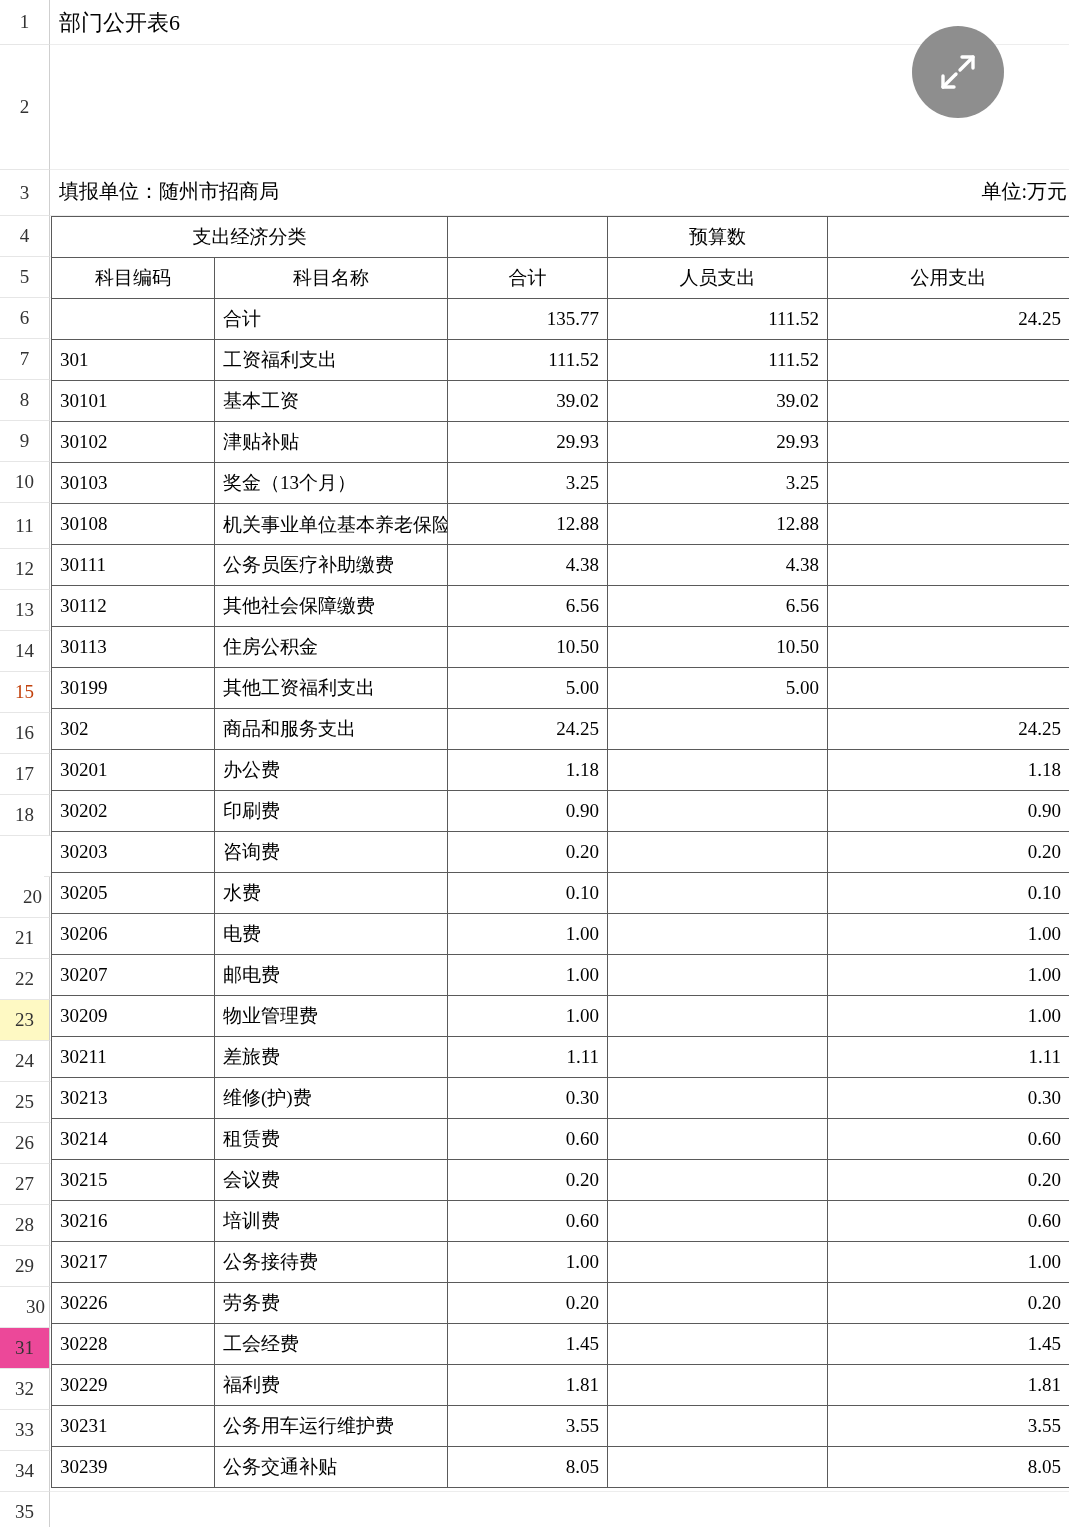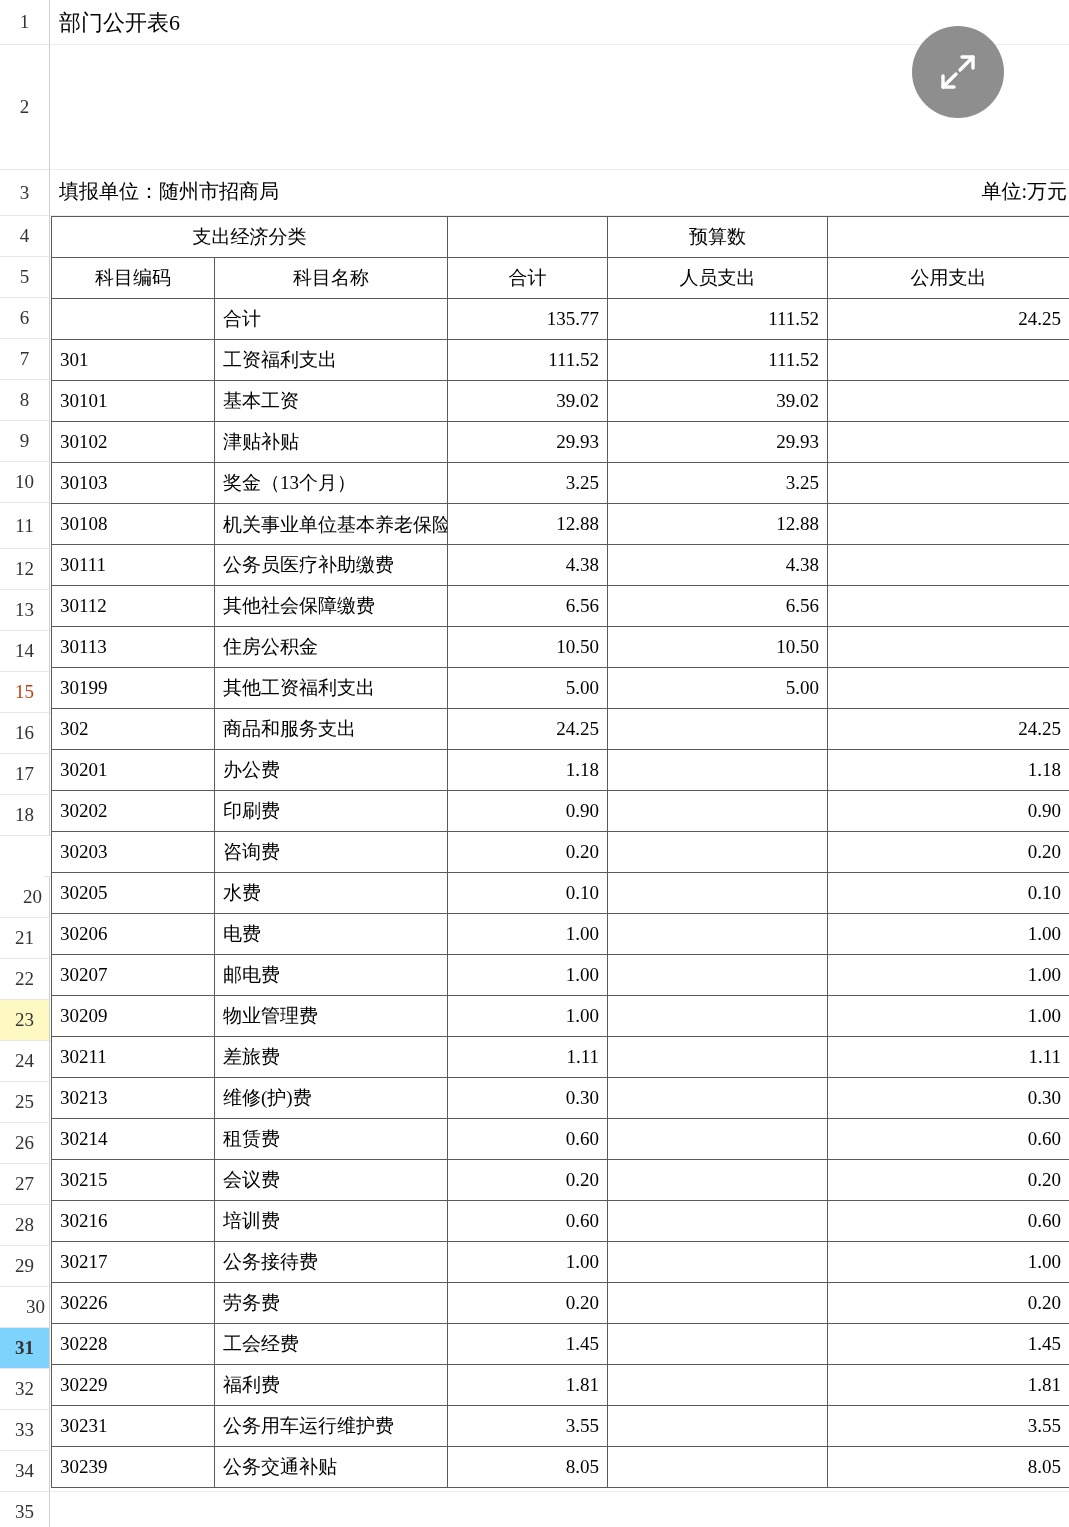--- a/index.html
+++ b/index.html
@@ -126,21 +126,21 @@
       <div style="position: absolute; left: 0px; width: 50px; top: 1123px; height: 41px; display: flex; align-items: center; justify-content: center; font-size: 19px; color: rgb(51, 51, 51); border-right: 1px solid rgb(207, 207, 207); border-bottom: 1px solid rgb(230, 230, 230); background: rgb(255, 255, 255);">26</div>
       <div style="position: absolute; left: 50px; right: 0px; top: 1163px; height: 1px; background: rgb(237, 237, 237);"></div>
       <div style="position: absolute; left: 0px; width: 50px; top: 1164px; height: 41px; display: flex; align-items: center; justify-content: center; font-size: 19px; color: rgb(51, 51, 51); border-right: 1px solid rgb(207, 207, 207); border-bottom: 1px solid rgb(230, 230, 230); background: rgb(255, 255, 255);">27</div>
       <div style="position: absolute; left: 50px; right: 0px; top: 1204px; height: 1px; background: rgb(237, 237, 237);"></div>
       <div style="position: absolute; left: 0px; width: 50px; top: 1205px; height: 41px; display: flex; align-items: center; justify-content: center; font-size: 19px; color: rgb(51, 51, 51); border-right: 1px solid rgb(207, 207, 207); border-bottom: 1px solid rgb(230, 230, 230); background: rgb(255, 255, 255);">28</div>
       <div style="position: absolute; left: 50px; right: 0px; top: 1245px; height: 1px; background: rgb(237, 237, 237);"></div>
       <div style="position: absolute; left: 0px; width: 50px; top: 1246px; height: 41px; display: flex; align-items: center; justify-content: center; font-size: 19px; color: rgb(51, 51, 51); border-right: 1px solid rgb(207, 207, 207); border-bottom: 1px solid rgb(230, 230, 230); background: rgb(255, 255, 255);">29</div>
       <div style="position: absolute; left: 50px; right: 0px; top: 1286px; height: 1px; background: rgb(237, 237, 237);"></div>
       <div style="position: absolute; left: 0px; width: 50px; top: 1287px; height: 41px; display: flex; align-items: center; justify-content: center; font-size: 19px; color: rgb(51, 51, 51); border-right: 1px solid rgb(207, 207, 207); border-bottom: 1px solid rgb(230, 230, 230); background: rgb(255, 255, 255); padding-left: 22px;">30</div>
       <div style="position: absolute; left: 50px; right: 0px; top: 1327px; height: 1px; background: rgb(237, 237, 237);"></div>
-      <div style="position: absolute; left: 0px; width: 50px; top: 1328px; height: 41px; display: flex; align-items: center; justify-content: center; font-size: 19px; color: rgb(51, 51, 51); border-right: 1px solid rgb(207, 207, 207); border-bottom: 1px solid rgb(230, 230, 230); background: #7dd3fc; font-weight: bold;">31</div>
+      <div style="position: absolute; left: 0px; width: 50px; top: 1328px; height: 41px; display: flex; align-items: center; justify-content: center; font-size: 19px; color: rgb(51, 51, 51); border-right: 1px solid rgb(207, 207, 207); border-bottom: 1px solid rgb(230, 230, 230); background: #ec4899;">31</div>
       <div style="position: absolute; left: 50px; right: 0px; top: 1368px; height: 1px; background: rgb(237, 237, 237);"></div>
       <div style="position: absolute; left: 0px; width: 50px; top: 1369px; height: 41px; display: flex; align-items: center; justify-content: center; font-size: 19px; color: rgb(51, 51, 51); border-right: 1px solid rgb(207, 207, 207); border-bottom: 1px solid rgb(230, 230, 230); background: rgb(255, 255, 255);">32</div>
       <div style="position: absolute; left: 50px; right: 0px; top: 1409px; height: 1px; background: rgb(237, 237, 237);"></div>
       <div style="position: absolute; left: 0px; width: 50px; top: 1410px; height: 41px; display: flex; align-items: center; justify-content: center; font-size: 19px; color: rgb(51, 51, 51); border-right: 1px solid rgb(207, 207, 207); border-bottom: 1px solid rgb(230, 230, 230); background: rgb(255, 255, 255);">33</div>
       <div style="position: absolute; left: 50px; right: 0px; top: 1450px; height: 1px; background: rgb(237, 237, 237);"></div>
       <div style="position: absolute; left: 0px; width: 50px; top: 1451px; height: 41px; display: flex; align-items: center; justify-content: center; font-size: 19px; color: rgb(51, 51, 51); border-right: 1px solid rgb(207, 207, 207); border-bottom: 1px solid rgb(230, 230, 230); background: rgb(255, 255, 255);">34</div>
       <div style="position: absolute; left: 50px; right: 0px; top: 1491px; height: 1px; background: rgb(237, 237, 237);"></div>
       <div style="position: absolute; left: 0px; width: 50px; top: 1492px; height: 40px; display: flex; align-items: center; justify-content: center; font-size: 19px; color: rgb(51, 51, 51); border-right: 1px solid rgb(207, 207, 207); border-bottom: 1px solid rgb(230, 230, 230); background: rgb(255, 255, 255);">35</div>
     </div>
 

